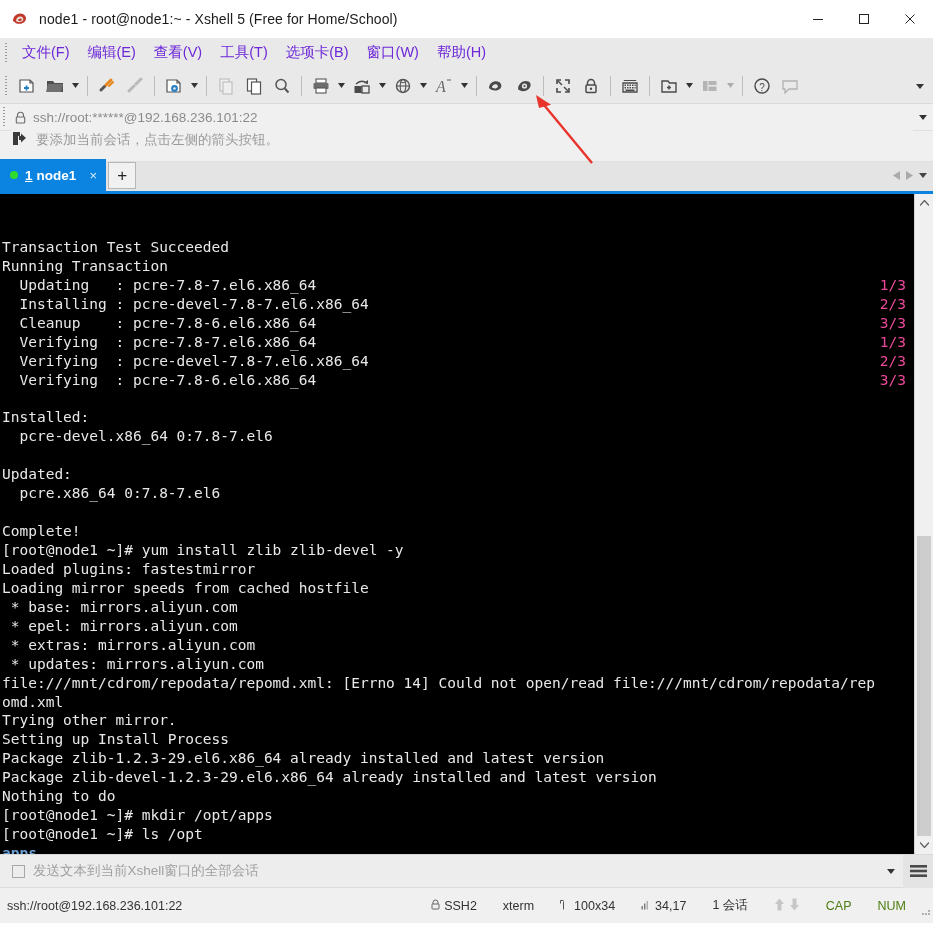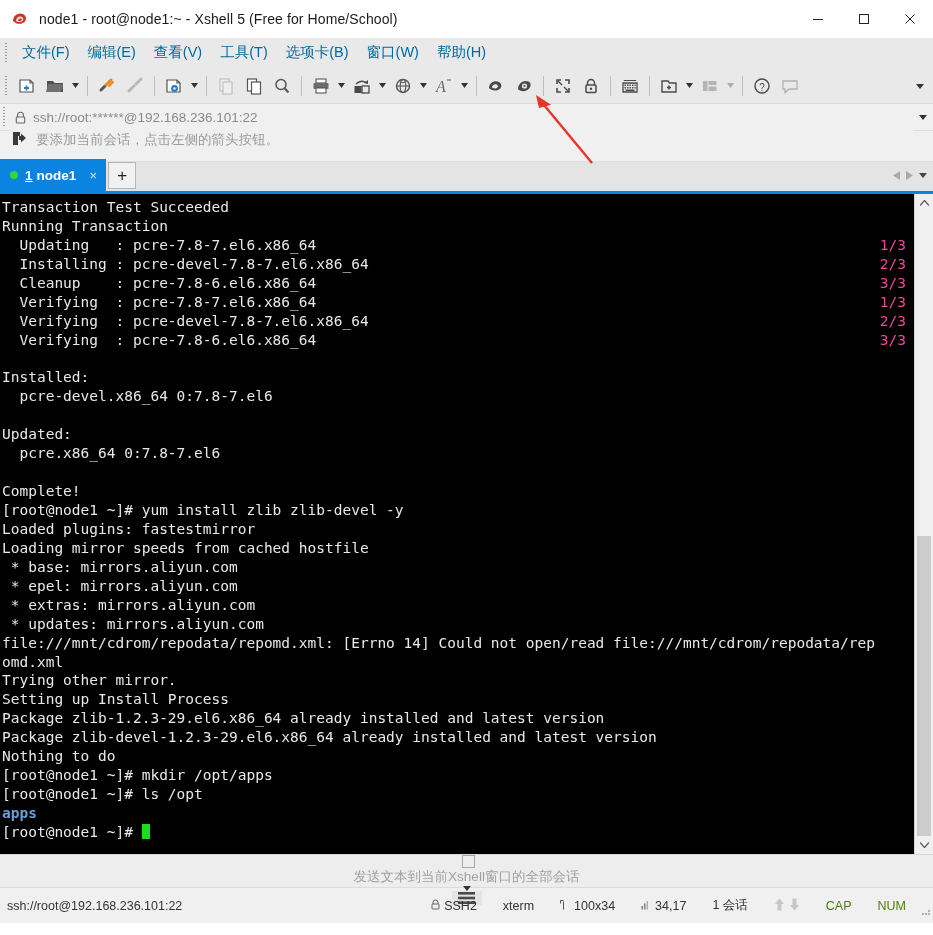--- a/index.html
+++ b/index.html
@@ -39,21 +39,21 @@
   }
   .gripper {
     width:8px; height:22px; margin-right:3px; position:relative; flex:0 0 auto;
   }
   .gripper::before {
     content:""; position:absolute; left:3px; top:1px; width:2px; height:20px;
     background-image:linear-gradient(#9a9a9a 1px, transparent 1px);
     background-size:2px 3px;
   }
   .menu-item {
-    font-size:14.5px; color:#0369a1; padding:4px 9px; white-space:nowrap; cursor:default;
+    font-size:14.5px; color:#6d28d9; padding:4px 9px; white-space:nowrap; cursor:default;
   }
 
   
   .toolbar {
     height:36px; background:#e9e9e9; display:flex; align-items:center;
     padding-left:2px; border-bottom:1px solid #dadada; position:relative;
   }
   .tb-btn {
     width:28px; height:28px; display:flex; align-items:center; justify-content:center;
     cursor:default; flex:0 0 auto;
@@ -129,20 +129,21 @@
   
   .term-wrap {
     height:660px; display:flex; background:#000;
   }
   .terminal {
     flex:1 1 auto; background:#000; color:#e8e8e8;
     font-family:"DejaVu Sans Mono", monospace;
     font-size:14.5px; line-height:18.95px;
     padding:4px 0 0 2px; overflow:hidden; white-space:pre;
     position:relative;
+    margin-top:40px;
   }
   .term-line { height:18.95px; white-space:pre; }
   .tl-row { display:flex; }
   .tl-left { flex:0 0 auto; }
   .tl-right { margin-left:auto; padding-right:8px; }
   .c-blue { color:#6a9fd4; font-weight:bold; }
   .c-cyan { color:#ec4899; }
   .cursor {
     display:inline-block; width:8px; height:15px; background:#17e017;
     vertical-align:-2px;
@@ -159,21 +160,20 @@
   .ts-track { flex:1 1 auto; background:#f0f0f0; position:relative; }
   .ts-thumb {
     position:absolute; left:2px; right:2px; bottom:0; height:300px;
     background:#cdcdcd;
   }
 
   
   .sendbar {
     height:33px; background:#ededed; display:flex; align-items:center;
     border-top:1px solid #d8d8d8;
-    flex-direction:column;
   }
   .send-check {
     width:13px; height:13px; border:1px solid #a8a8a8; background:#ededed;
     margin:0 8px 0 12px; flex:0 0 auto;
   }
   .send-label { font-size:13.5px; color:#a0a0a0; white-space:nowrap; }
   .send-spacer { flex:1 1 auto; }
   .send-caret {
     width:24px; height:33px; display:flex; align-items:center; justify-content:center;
     cursor:default;

